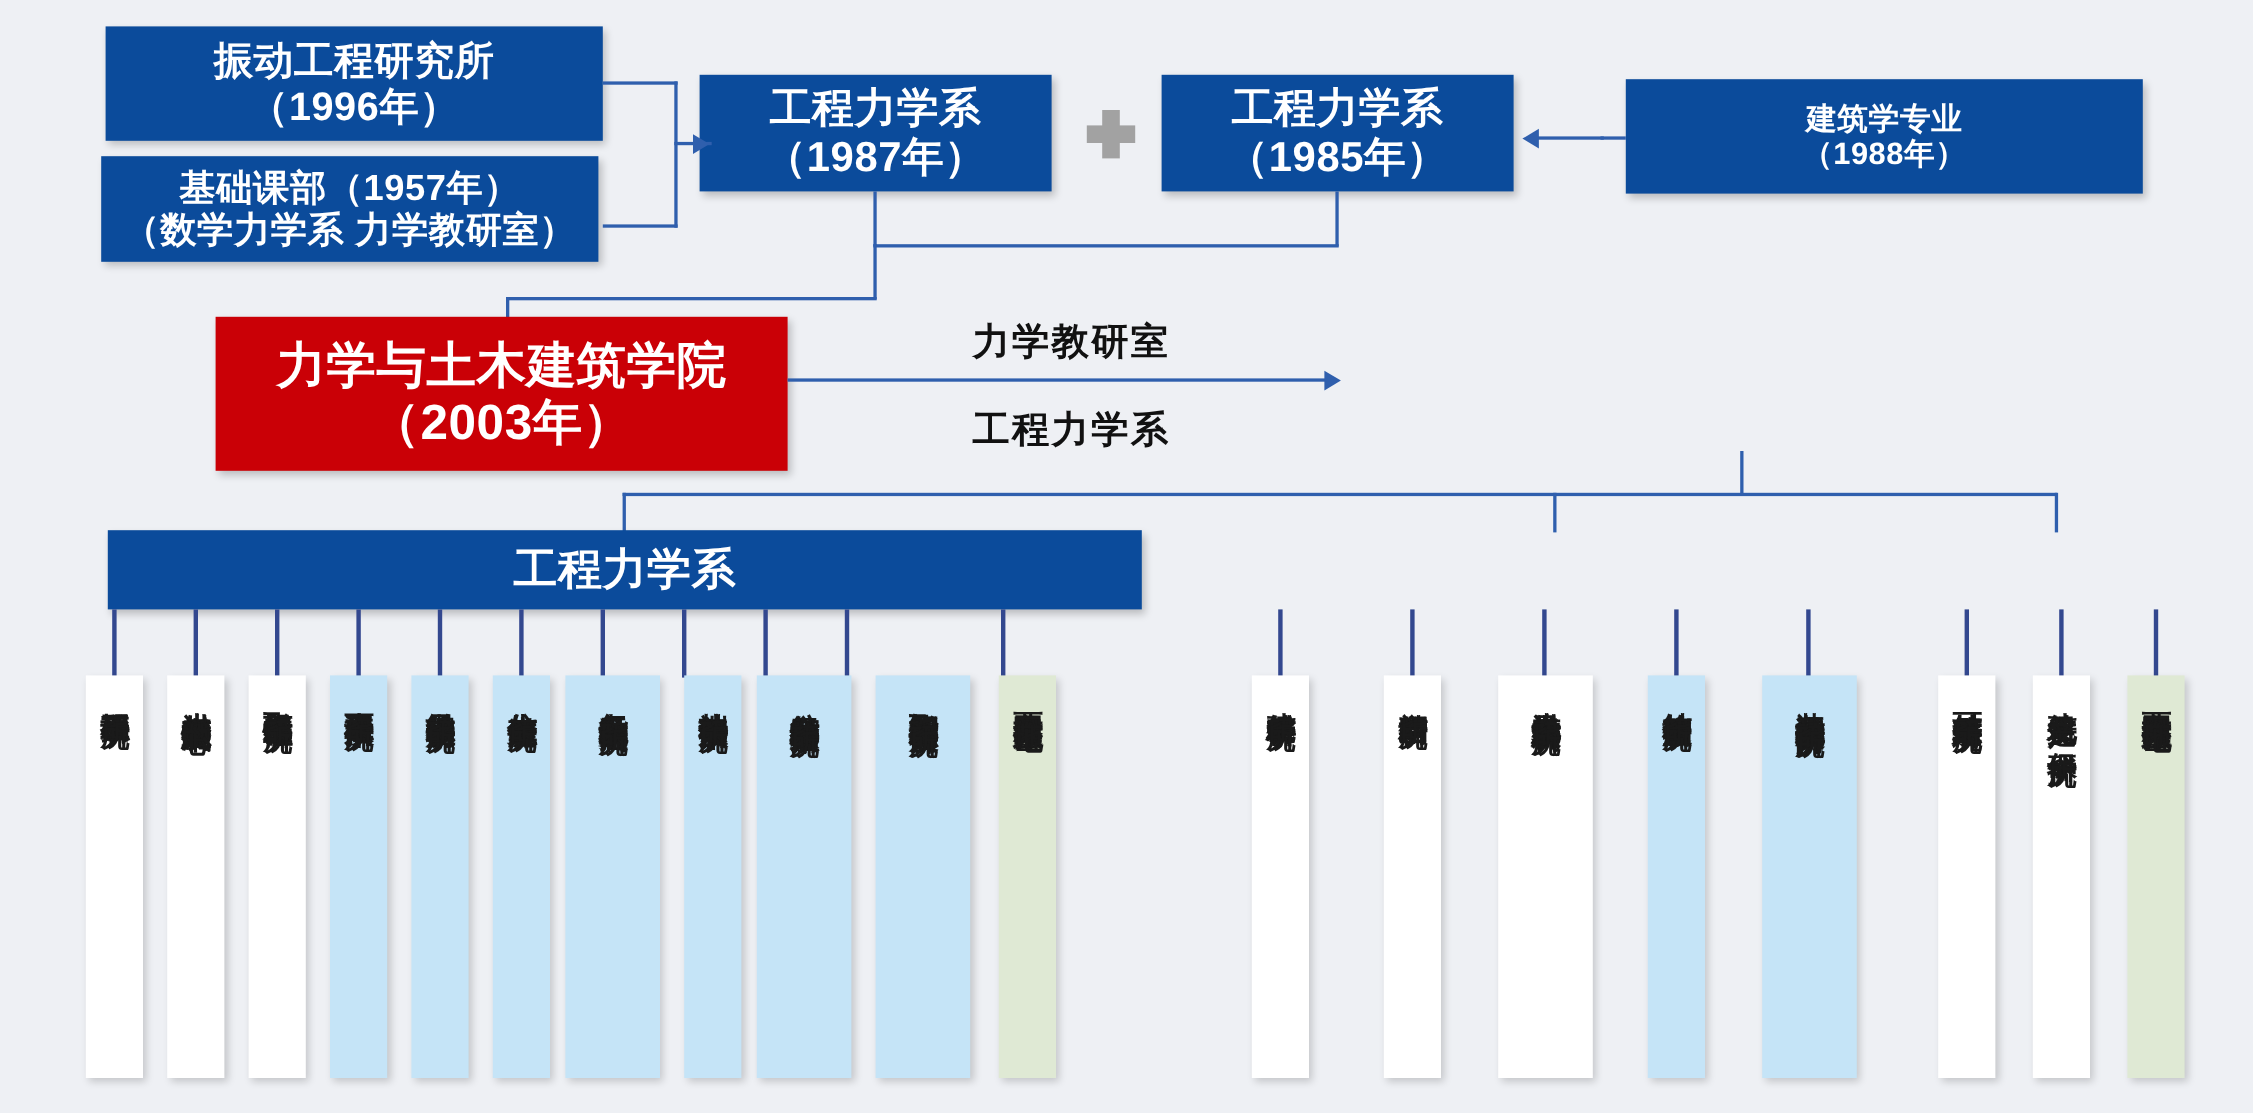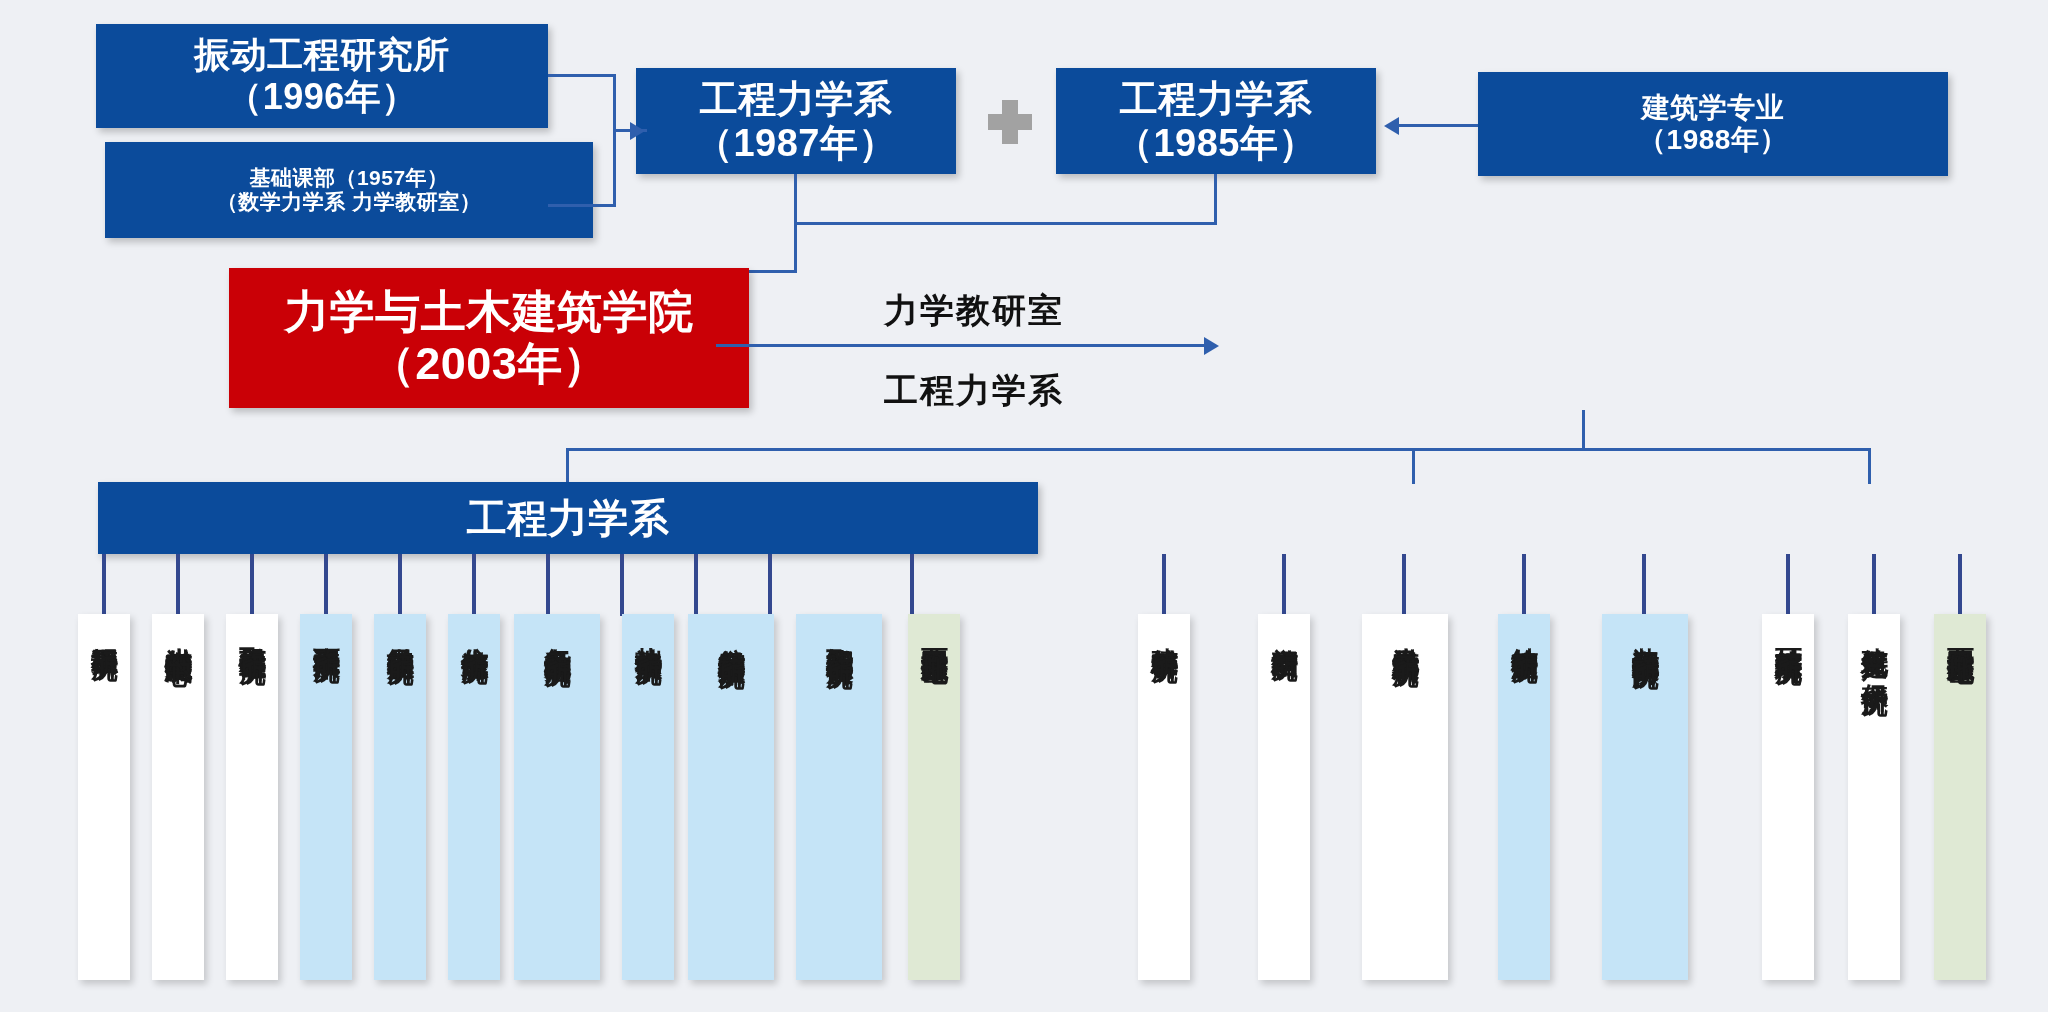--- a/index.html
+++ b/index.html
@@ -83,21 +83,21 @@
 </head>
 <body>
 
 <div id="stage">
 
   <div class="box blue" style="left:96px;top:24px;width:452px;height:104px;font-size:36px;">
     <span>振动工程研究所
 （1996年）</span>
   </div>
 
-  <div class="box blue" style="left:105px;top:142px;width:488px;height:96px;font-size:21px;">
+  <div class="box blue" style="left:92px;top:142px;width:452px;height:96px;font-size:33px;">
     <span>基础课部（1957年）
 （数学力学系 力学教研室）</span>
   </div>
 
   <div class="box blue" style="left:636px;top:68px;width:320px;height:106px;font-size:38px;">
     <span>工程力学系
 （1987年）</span>
   </div>
 
   <div class="plus" style="left:988px;top:100px;width:44px;height:44px;">
@@ -126,21 +126,21 @@
   <div class="arrow arrow-l" style="left:1384px;top:117px;"></div>
 
   <div class="ln lnv" style="left:794px;top:174px;height:50px;"></div>
   <div class="ln lnv" style="left:1214px;top:174px;height:50px;"></div>
   <div class="ln lnh" style="left:794px;top:222px;width:423px;"></div>
   <div class="ln lnv" style="left:794px;top:222px;height:50px;"></div>
   <div class="ln lnh" style="left:460px;top:270px;width:337px;"></div>
   <div class="ln lnv" style="left:460px;top:270px;height:30px;"></div>
   <div class="arrow arrow-d" style="left:452px;top:292px;"></div>
 
-  <div class="box red" style="left:196px;top:268px;width:520px;height:140px;font-size:45px;margin-left:33px;">
+  <div class="box red" style="left:196px;top:288px;width:520px;height:140px;font-size:45px;">
     <span>力学与土木建筑学院
 （2003年）</span>
   </div>
 
 
   <div class="ln lnh" style="left:716px;top:344px;width:492px;"></div>
   <div class="arrow arrow-r" style="left:1204px;top:337px;"></div>
 
   <div class="tlabel" style="left:884px;top:288px;">
     <span>力学教研室</span>

